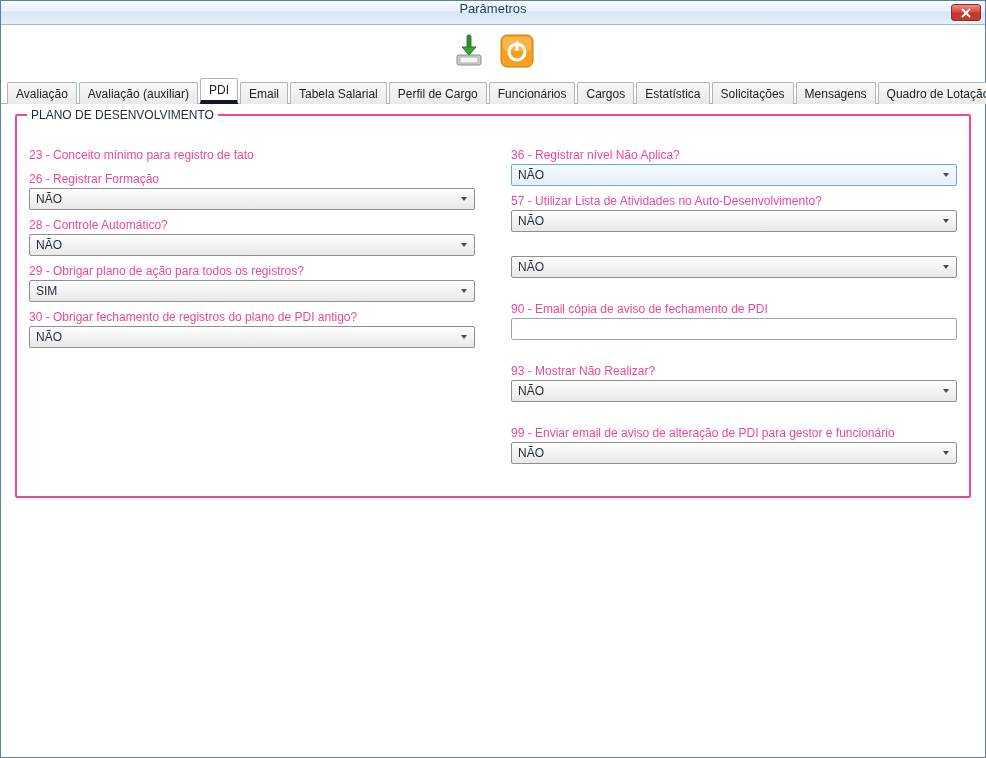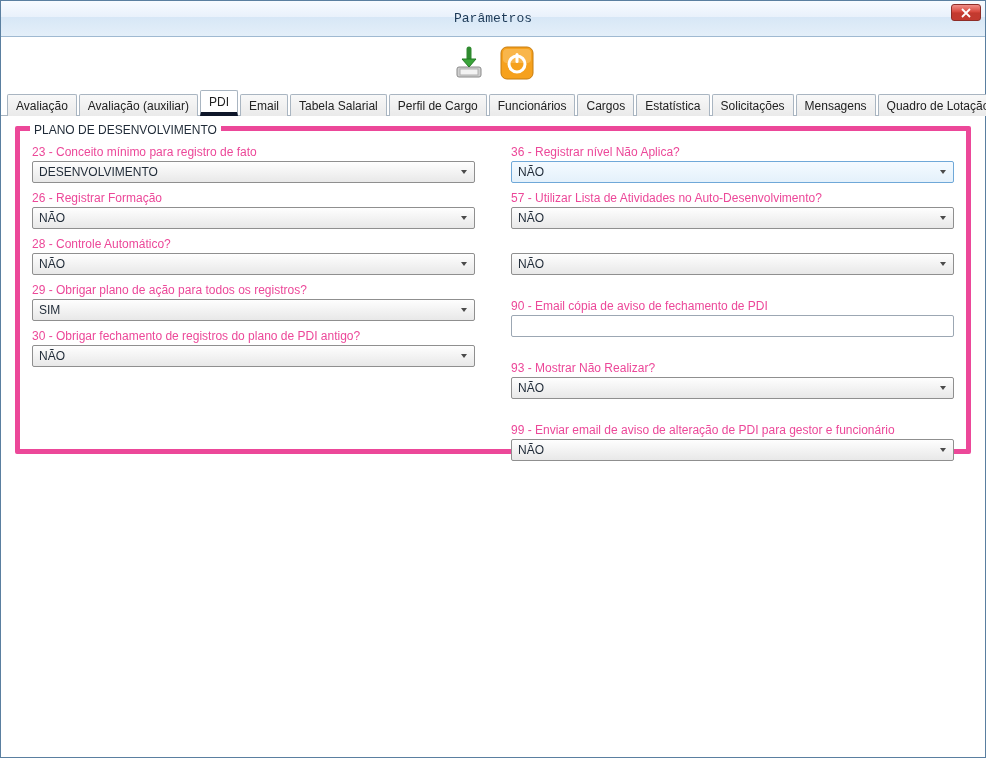--- a/index.html
+++ b/index.html
@@ -13,28 +13,27 @@
 }
 .window {
   border: 1px solid #5a7fa0;
   width: 986px;
   height: 758px;
   display: flex;
   flex-direction: column;
   background: #fff;
 }
 .titlebar {
-  height: 36px;
+  height: 24px;
   background: linear-gradient(to bottom, #f7fbff 0%, #e9f1fb 45%, #d7e7f6 46%, #e4eff9 100%);
   border-bottom: 1px solid #9fb9d1;
   position: relative;
   display: flex;
-  align-items: center;
-  justify-content: center;
-  font-family: Liberation Mono, monospace;
+  align-items: flex-start;
+  justify-content: center;
 }
 .titlebar-title {
   color: #1d3a57;
   font-size: 13px;
 }
 .titlebar-close {
   position: absolute;
   right: 4px;
   top: 3px;
   width: 30px;
@@ -89,25 +88,25 @@
   background: #fff;
   border-bottom: 4px solid #0f172a;
   z-index: 2;
 }
 .tab-content {
   flex: 1;
   padding: 10px 14px;
   background: #fff;
 }
 .groupbox {
-  border: 5px solid #ec4899;
+  border: 2px solid #ec4899;
   border-radius: 2px;
-  padding: 10px 12px 16px;
+  padding: 28px 12px 16px;
   position: relative;
-  height: 328px;
+  height: 384px;
 }
 .groupbox-title {
   position: absolute;
   top: -8px;
   left: 10px;
   background: #fff;
   padding: 0 4px;
   color: #1f2a37;
 }
 .columns {
@@ -211,28 +210,20 @@
     <div class="tab">Quadro de Lotação</div>
   </div>
 
   <div class="tab-content">
     <div class="groupbox">
       <span class="groupbox-title">PLANO DE DESENVOLVIMENTO</span>
       <div class="columns">
         <div class="col" id="left-col">
             <div class="field">
               <div class="field-label">23 - Conceito mínimo para registro de fato</div>
-              <div class="select-box">
-                <span class="val">DESENVOLVIMENTO</span>
-                <span class="select-arrow">
-                  <svg viewBox="0 0 8 8">
-                    <path d="M1 2 L4 6 L7 2 Z" fill="#4a4a4a"></path>
-                  </svg>
-                </span>
-              </div>
             </div>
             <div class="field">
               <div class="field-label">26 -  Registrar Formação</div>
               <div class="select-box">
                 <span class="val">NÃO</span>
                 <span class="select-arrow">
                   <svg viewBox="0 0 8 8">
                     <path d="M1 2 L4 6 L7 2 Z" fill="#4a4a4a"></path>
                   </svg>
                 </span>

